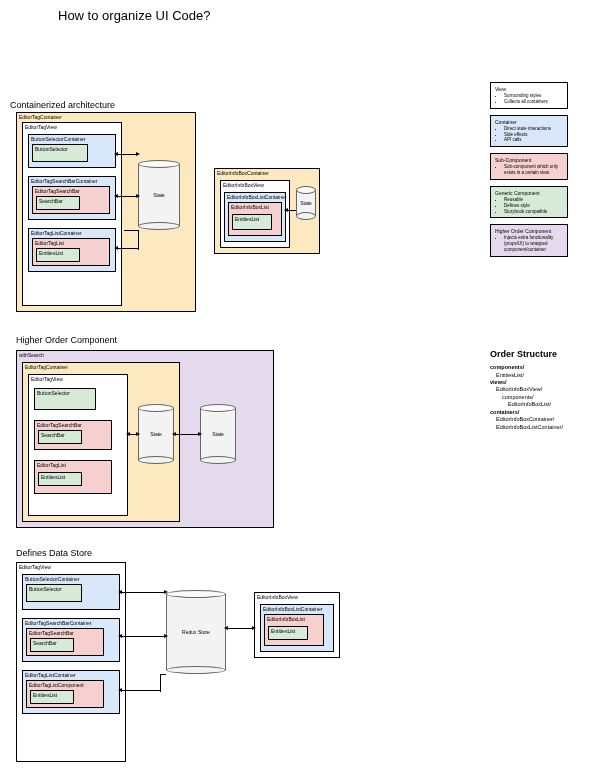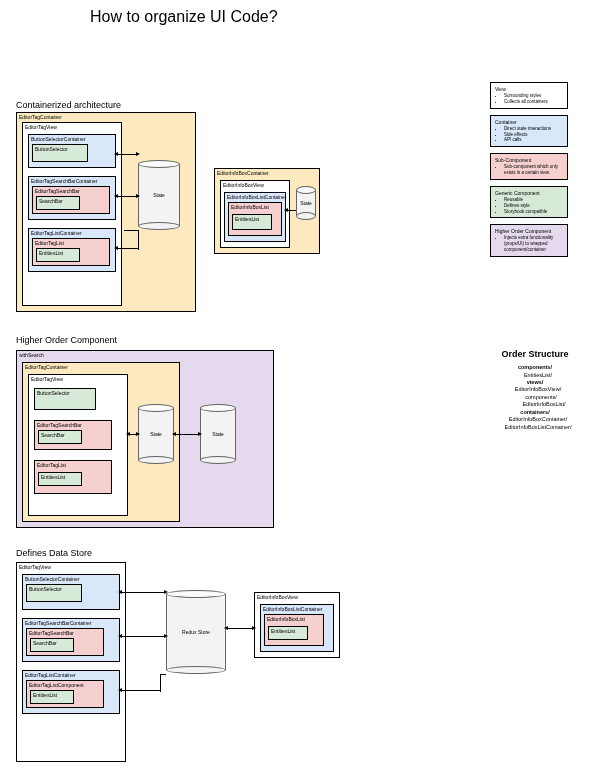--- a/index.html
+++ b/index.html
@@ -5,21 +5,21 @@
   * { box-sizing: border-box; margin: 0; padding: 0; }
   body {
     font-family: Arial, Helvetica, sans-serif;
     font-size: 6px;
     background: #fff;
     width: 590px;
     height: 778px;
     position: relative;
     color: #000;
   }
-  .title { font-size: 16px; position: absolute; margin-left: 32px; }
+  .title { font-size: 13px; position: absolute; }
   .section-title { font-size: 9px; position: absolute; }
 
   .box { position: absolute; border: 1px solid #000; }
   .label-inside { font-size: 5px; padding: 1px 2px; display: block; }
 
   .cyl { position: absolute; }
   .cyl-body { position:absolute; left:0; right:0; top:4px; bottom:4px; border-left:1px solid #666; border-right:1px solid #666; background:#f3f3f3; }
   .cyl-top { position:absolute; left:0; right:0; top:0; height:8px; border:1px solid #666; border-radius:50%; background:#fafafa; z-index:2;}
   .cyl-bot { position:absolute; left:0; right:0; bottom:0; height:8px; border:1px solid #666; border-radius:50%; background:#f3f3f3; }
   .cyl-label { position:absolute; width:100%; text-align:center; font-size:5px; top:50%; transform:translateY(-50%); z-index:3;}
@@ -77,34 +77,34 @@
     </ul>
   </div>
   <div class="legend-box" style="background:#e5d9ee">
     <div class="lt">Higher Order Component</div>
     <ul>
       <li>Injects extra functionality (props/UI) to wrapped component/container</li>
     </ul>
   </div>
 </div>
 
-<div class="structure" style="position:absolute; left:490px; top:348px; width:90px;text-align:center;">
+<div class="structure" style="position:absolute; left:490px; top:348px; width:90px;">
   <div class="h">Order Structure</div>
   <div class="b">components/</div>
   <div class="i1">EntitiesList/</div>
   <div class="b">views/</div>
   <div class="i1">EditorInfoBoxView/</div>
   <div class="i2">components/</div>
   <div class="i3">EditorInfoBoxList/</div>
   <div class="b">containers/</div>
   <div class="i1">EditorInfoBoxContainer/</div>
   <div class="i1">EditorInfoBoxListContainer/</div>
 </div>
 
-<div class="section-title" style="left:16px; top:100px;">Containerized architecture</div>
+<div class="section-title" style="left:10px; top:100px;">Containerized architecture</div>
 
 <div class="box" style="left:16px; top:112px; width:180px; height:200px; background:#fce9c0;">
   <span class="label-inside"><span>EditorTagContainer</span></span>
 </div>
 
 <div class="box" style="left:22px; top:122px; width:100px; height:184px; background:#fff;">
   <span class="label-inside"><span>EditorTagView</span></span>
 </div>
 
 <div class="box" style="left:28px; top:134px; width:88px; height:34px; background:#d9e7fb;">

